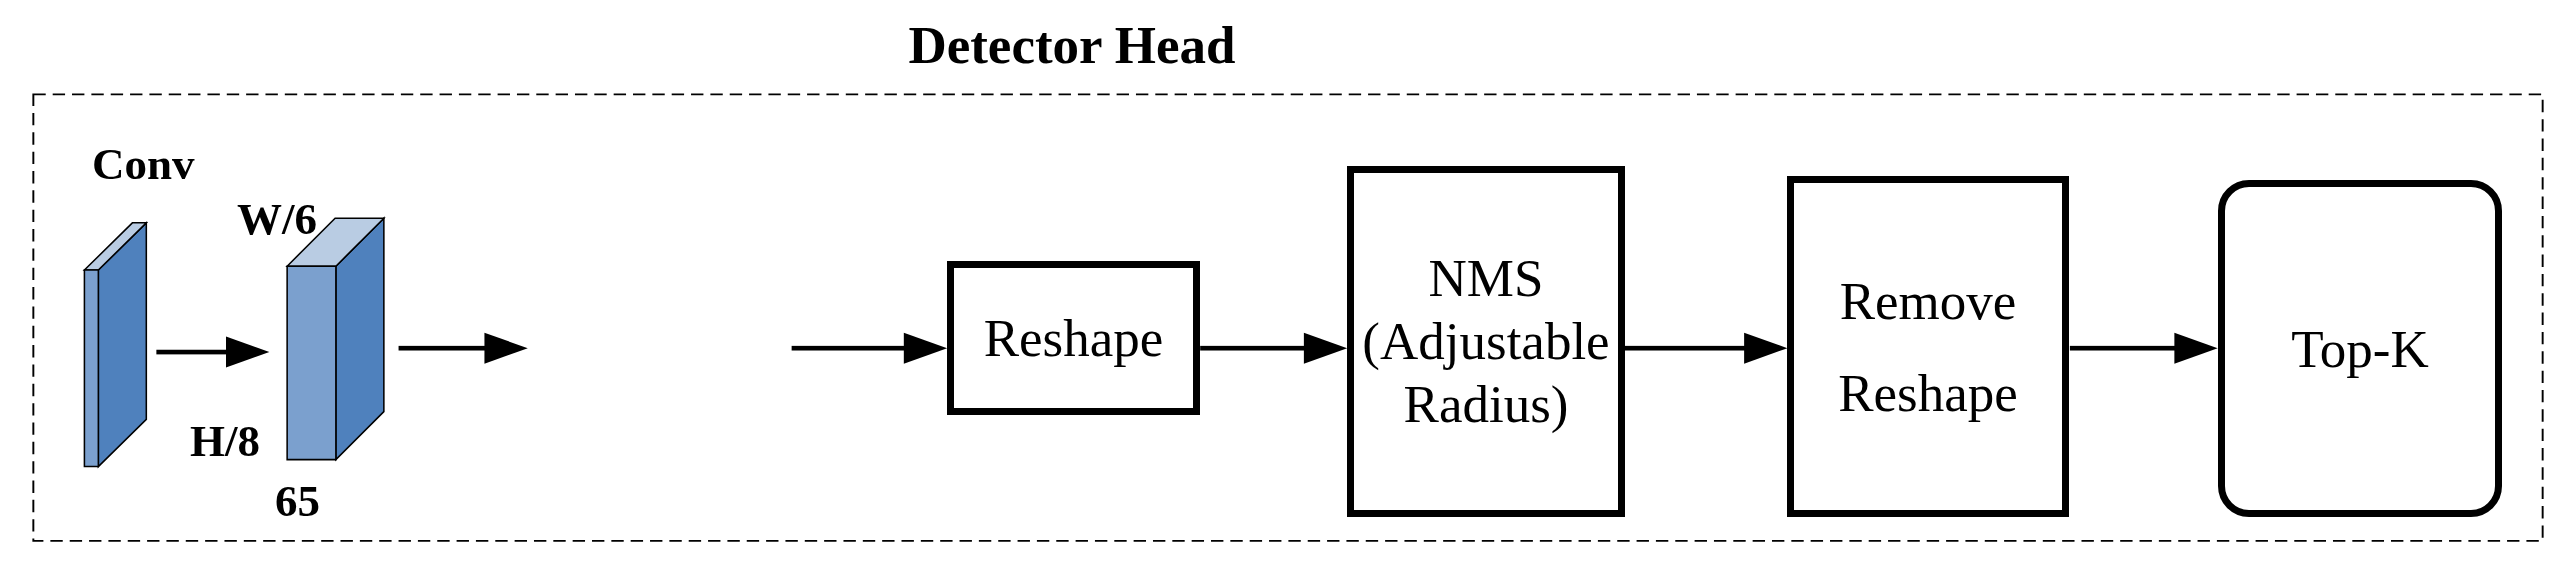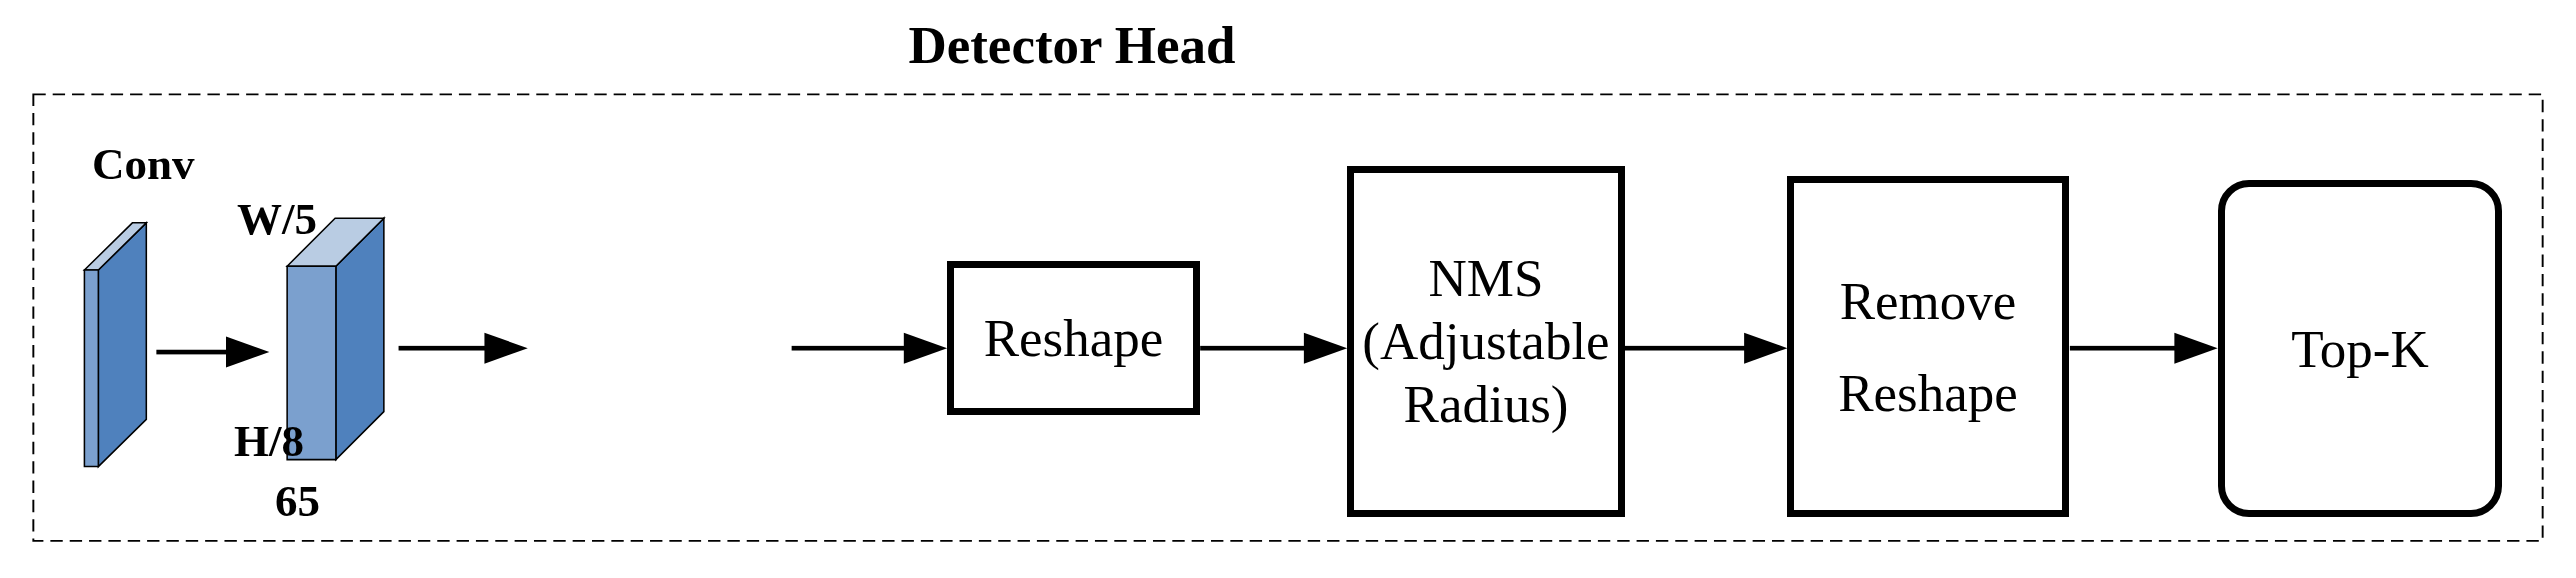--- a/index.html
+++ b/index.html
@@ -38,21 +38,21 @@
   .flowbox.remove .ln{line-height:62px;}
   .flowbox.topk{left:2218px;top:180px;width:284px;height:337px;row-gap:59px;border-radius:31px;}
   .flowbox.topk .ln{line-height:62px;}
   .sidelabel{
     position:absolute;
     font-size:45px;font-weight:700;color:#000;
     line-height:1.0;white-space:nowrap;
   }
   .lbl-conv{left:68px;top:142px;margin-left:24px;}
   .lbl-w8{left:237px;top:197px;}
-  .lbl-h8{left:190px;top:419px;margin-left:44px;}
+  .lbl-h8{left:190px;top:419px;}
   .lbl-65{left:275px;top:479px;}
 </style>
 </head>
 <body>
 
 <div class="canvas">
 
   <div class="title">Detector Head</div>
 
   <svg class="gfx" viewBox="0 0 3329 747" xmlns="http://www.w3.org/2000/svg">
@@ -91,21 +91,21 @@
       <rect x="2100" y="447" width="158" height="6" fill="#000000"></rect>
       <polygon points="2254,430 2310,450 2254,470" fill="#000000"></polygon>
     </g>
     <g>
       <rect x="2675" y="447" width="139" height="6" fill="#000000"></rect>
       <polygon points="2810,430 2866,450 2810,470" fill="#000000"></polygon>
     </g>
   </svg>
 
   <div class="sidelabel lbl-conv">Conv</div>
-  <div class="sidelabel lbl-w8">W/5</div>
+  <div class="sidelabel lbl-w8">W/6</div>
   <div class="sidelabel lbl-h8">H/8</div>
   <div class="sidelabel lbl-65">65</div>
 
 
   <div class="flowbox reshape">
     <div class="ln">Reshape</div>
   </div>
 
   <div class="flowbox nms">
     <div class="ln">NMS</div>

